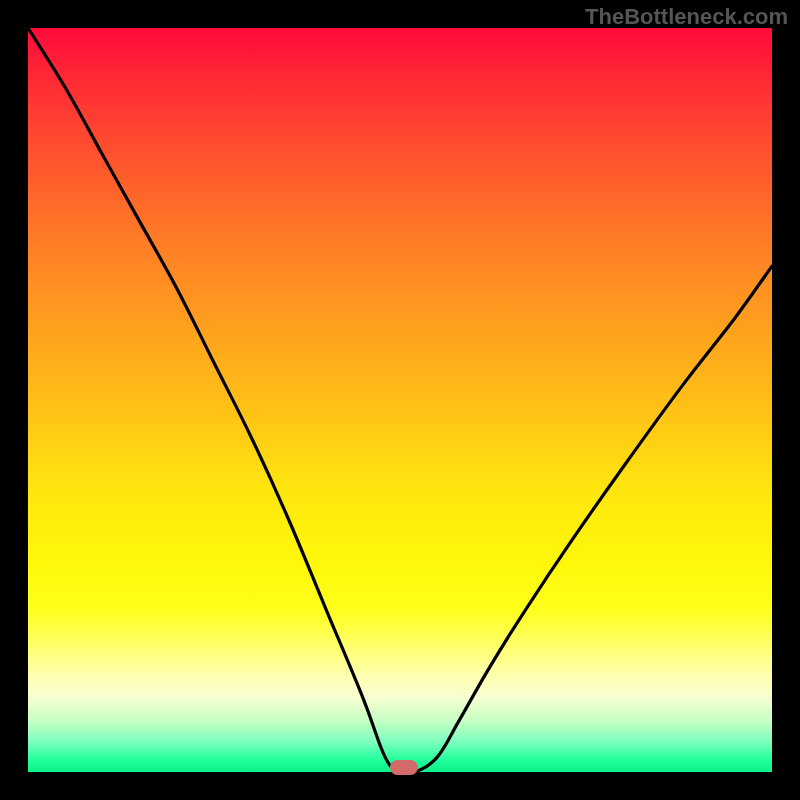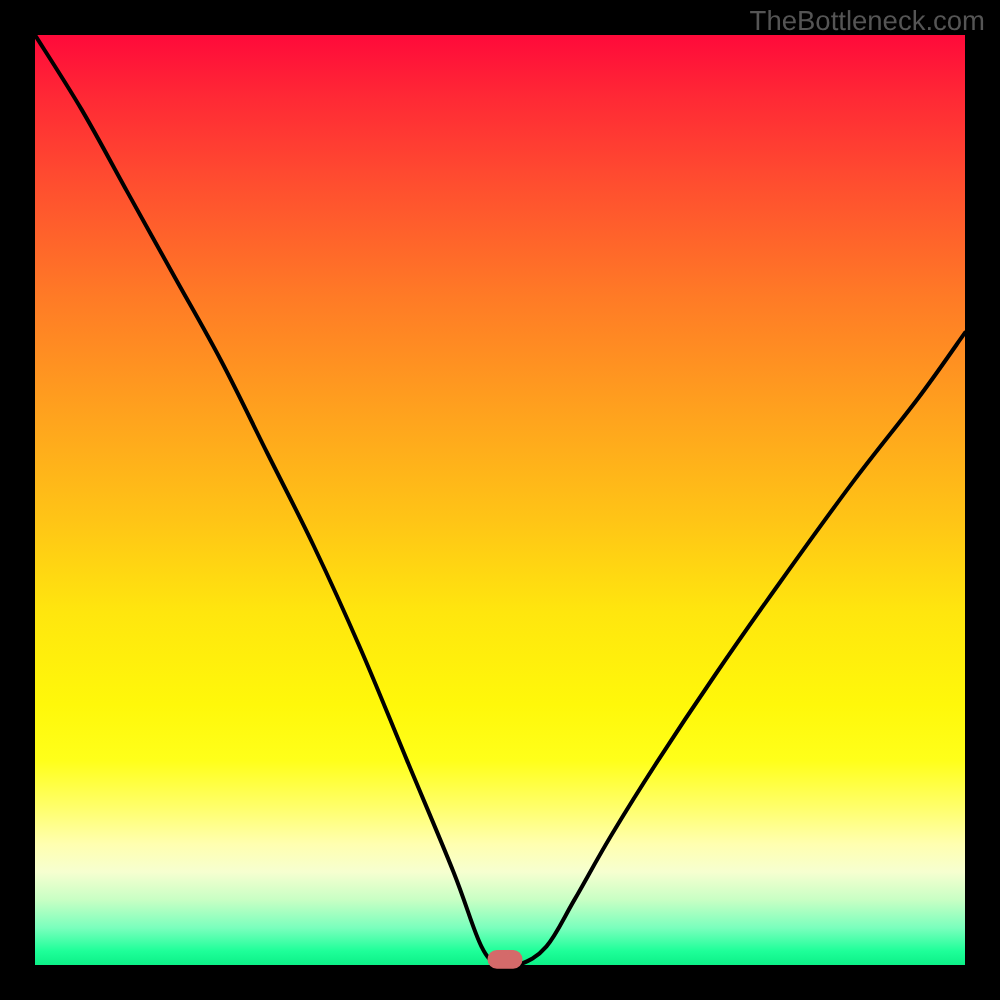--- a/index.html
+++ b/index.html
@@ -16,21 +16,21 @@
     width: 800px;
     height: 800px;
     background: #000;
   }
   .watermark {
     position: absolute;
     top: 4px;
     right: 12px;
     color: #555;
     font-size: 22px;
-    font-weight: normal;
+    font-weight: bold;
     z-index: 5;
     font-family: Arial, sans-serif;
   }
   .plot-area {
     position: absolute;
     left: 28px;
     top: 28px;
     width: 744px;
     height: 744px;
   }

